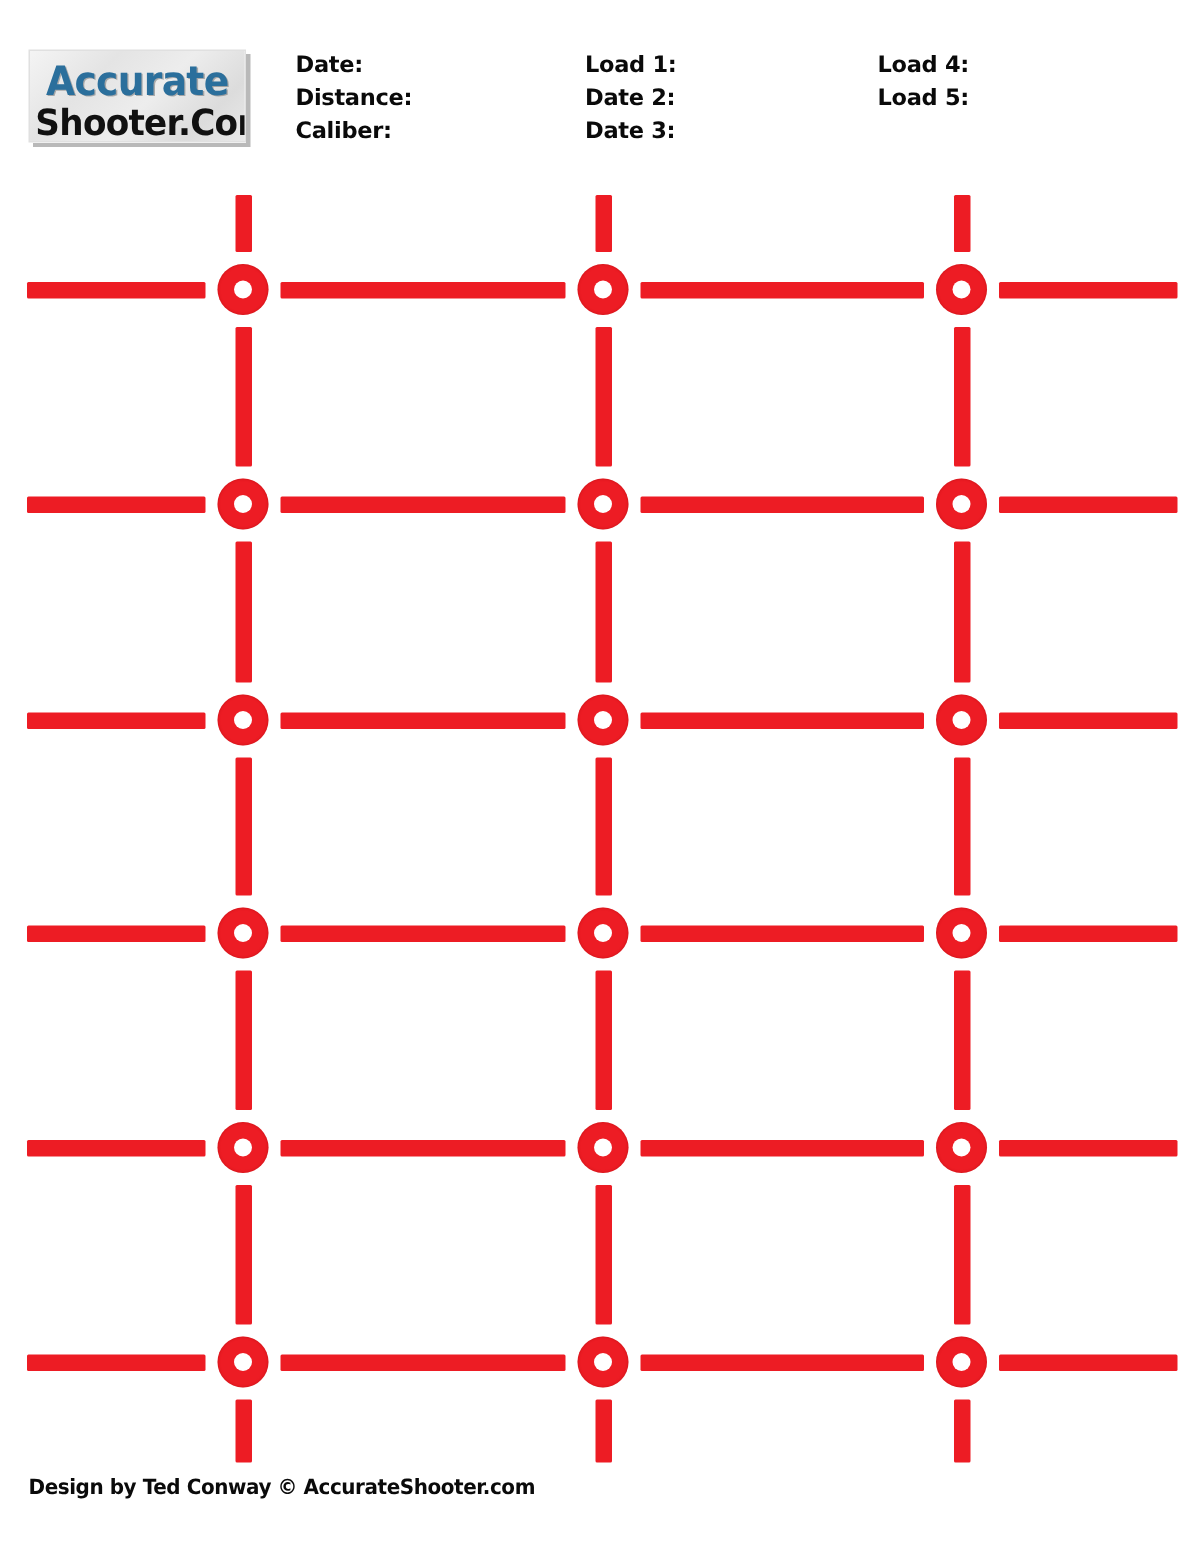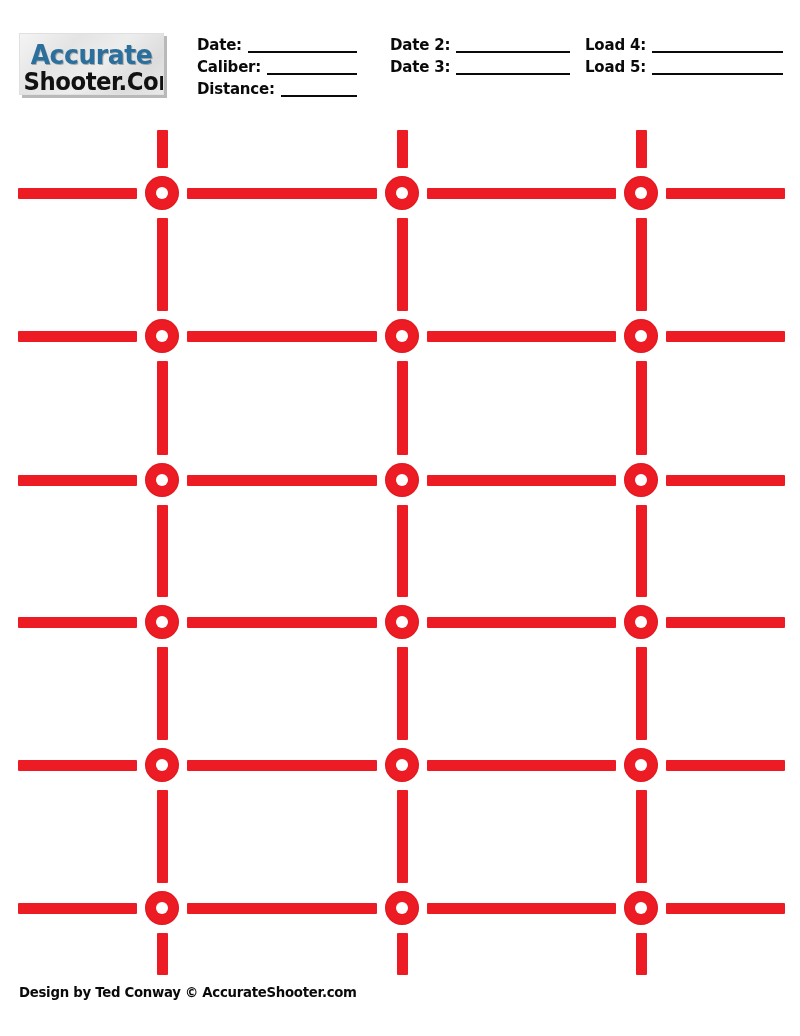--- a/index.html
+++ b/index.html
@@ -66,23 +66,24 @@
   .field-block {
     position: absolute;
     top: 34px;
   }
   #fields-left  { left: 197px; }
   #fields-mid   { left: 390px; }
   #fields-right { left: 585px; }
 
   .field-row {
     display: flex;
-    align-items: center;
+    align-items: flex-start;
     height: 22px;
     white-space: nowrap;
+    flex-direction: column;
   }
   .field-label {
     font-family: "DejaVu Sans", sans-serif;
     font-size: 15px;
     font-weight: bold;
     color: #0a0a0a;
     letter-spacing: -0.2px;
   }
   .field-rule {
     display: inline-block;
@@ -158,30 +159,34 @@
     <span class="logo-line logo-top">Accurate</span>
     <span class="logo-line logo-bottom">Shooter.Com</span>
   </div>
 
   <div class="field-block" id="fields-left">
     <div class="field-row">
       <span class="field-label">Date:</span>
       <span class="field-rule"></span>
     </div>
     <div class="field-row">
+      <span class="field-label">Distance:</span>
+      <span class="field-rule"></span>
+    </div>
+    <div class="field-row">
       <span class="field-label">Caliber:</span>
       <span class="field-rule"></span>
     </div>
-    <div class="field-row">
-      <span class="field-label">Distance:</span>
-      <span class="field-rule"></span>
-    </div>
   </div>
 
   <div class="field-block" id="fields-mid">
+    <div class="field-row">
+      <span class="field-label">Load 1:</span>
+      <span class="field-rule"></span>
+    </div>
     <div class="field-row">
       <span class="field-label">Date 2:</span>
       <span class="field-rule"></span>
     </div>
     <div class="field-row">
       <span class="field-label">Date 3:</span>
       <span class="field-rule"></span>
     </div>
   </div>
 

